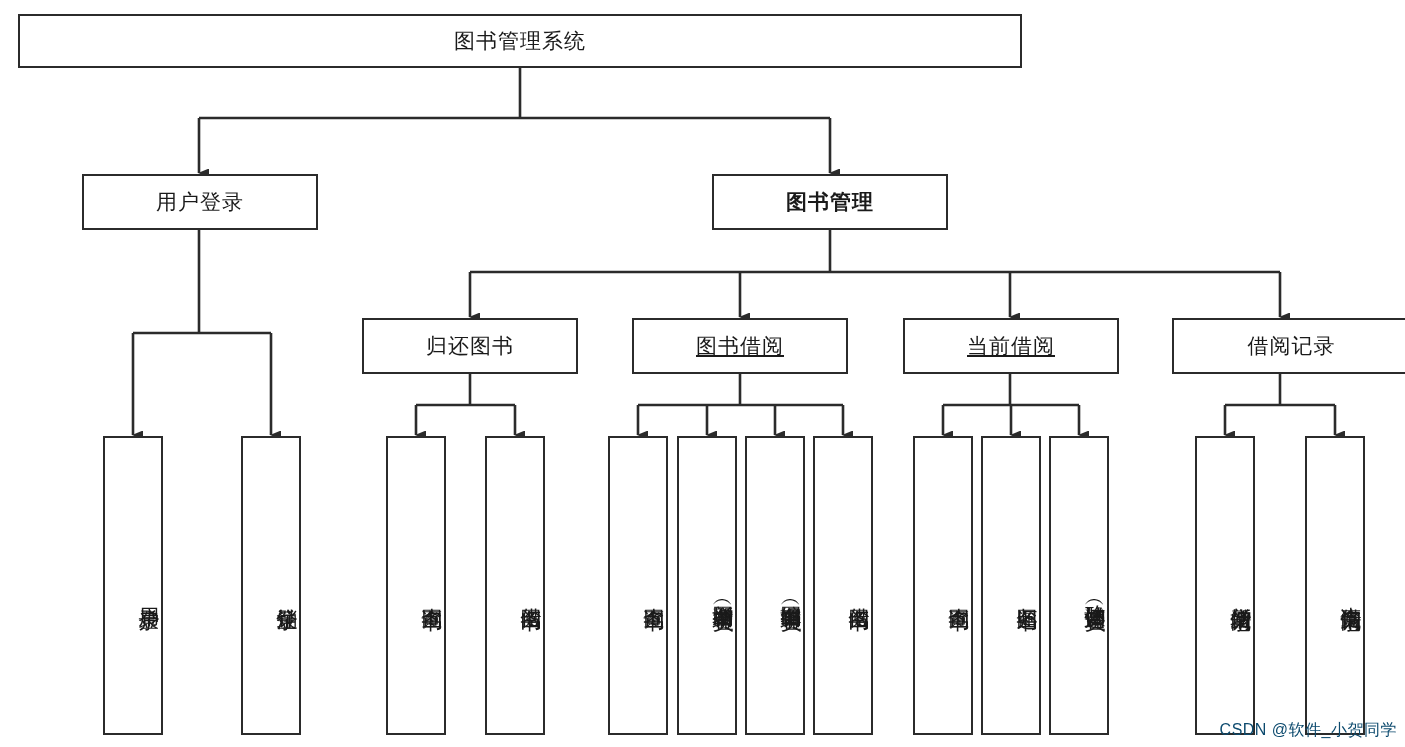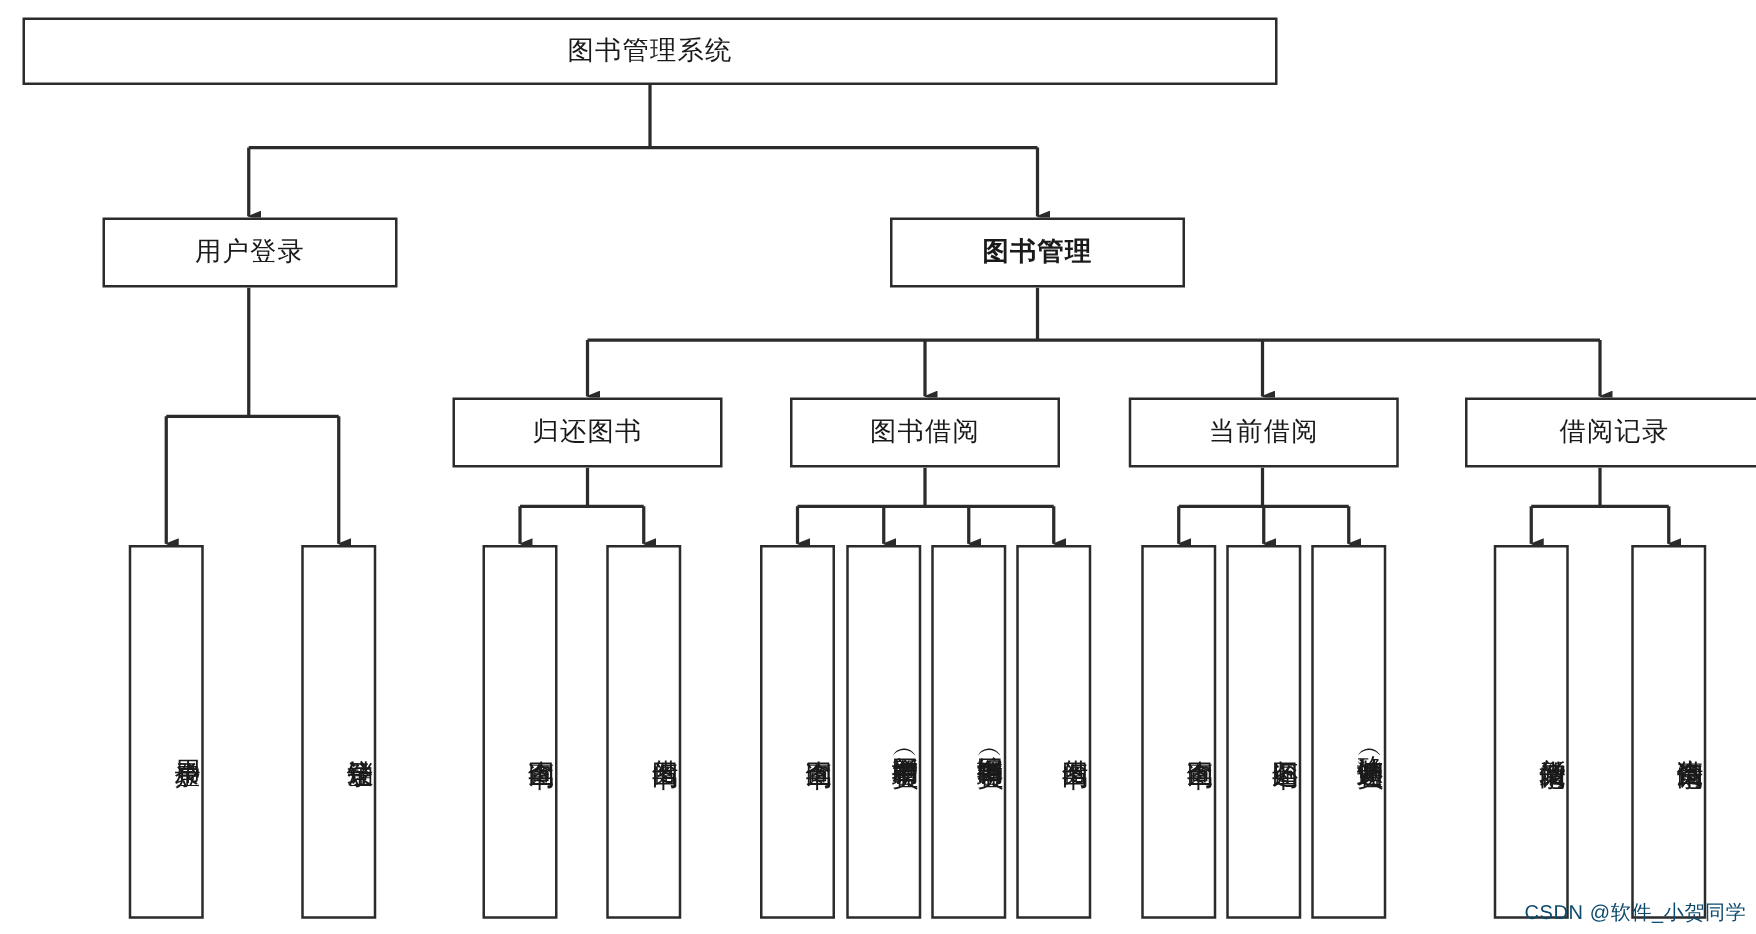--- a/index.html
+++ b/index.html
@@ -121,24 +121,24 @@
       </div>
       <div class="node horiz" style="left: 82px; top: 174px; width: 236px; height: 56px;">
         <span>用户登录</span>
       </div>
       <div class="node horiz" style="left: 712px; top: 174px; width: 236px; height: 56px; font-weight: bold;">
         <span>图书管理</span>
       </div>
       <div class="node horiz" style="left: 362px; top: 318px; width: 216px; height: 56px;">
         <span>归还图书</span>
       </div>
-      <div class="node horiz" style="left: 632px; top: 318px; width: 216px; height: 56px;">
+      <div class="node horiz" style="left: 632px; top: 318px; width: 216px; height: 56px; text-decoration: underline;">
         <span>图书借阅</span>
       </div>
-      <div class="node horiz" style="left: 903px; top: 318px; width: 216px; height: 56px;">
+      <div class="node horiz" style="left: 903px; top: 318px; width: 216px; height: 56px; text-decoration: underline;">
         <span>当前借阅</span>
       </div>
       <div class="node horiz" style="left: 1172px; top: 318px; width: 239px; height: 56px;">
         <span>借阅记录</span>
       </div>
       <div class="node vert" style="left: 103px; top: 436px; width: 60px; height: 299px;">
         <span>用户登录</span>
       </div>
       <div class="node vert" style="left: 241px; top: 436px; width: 60px; height: 299px;">
         <span>注销登录</span>

